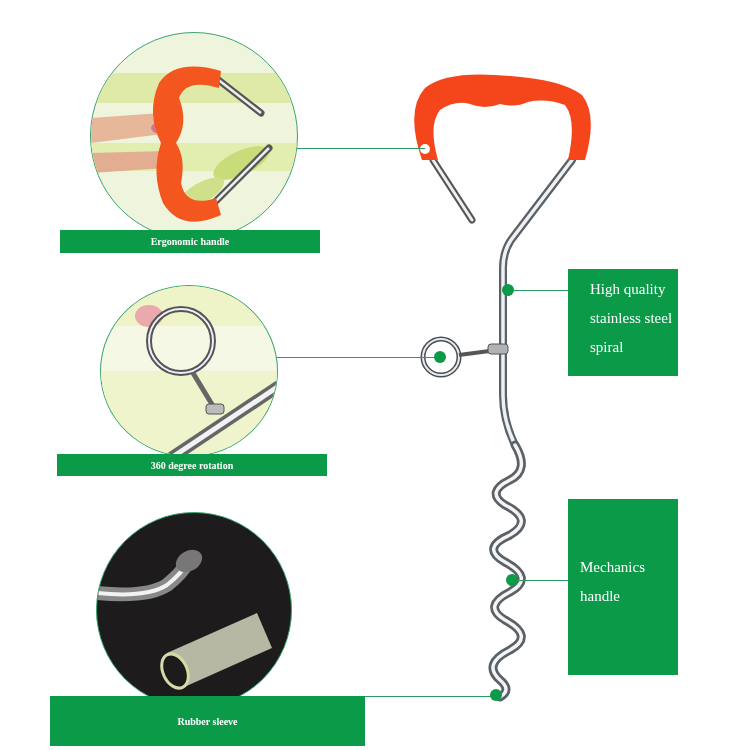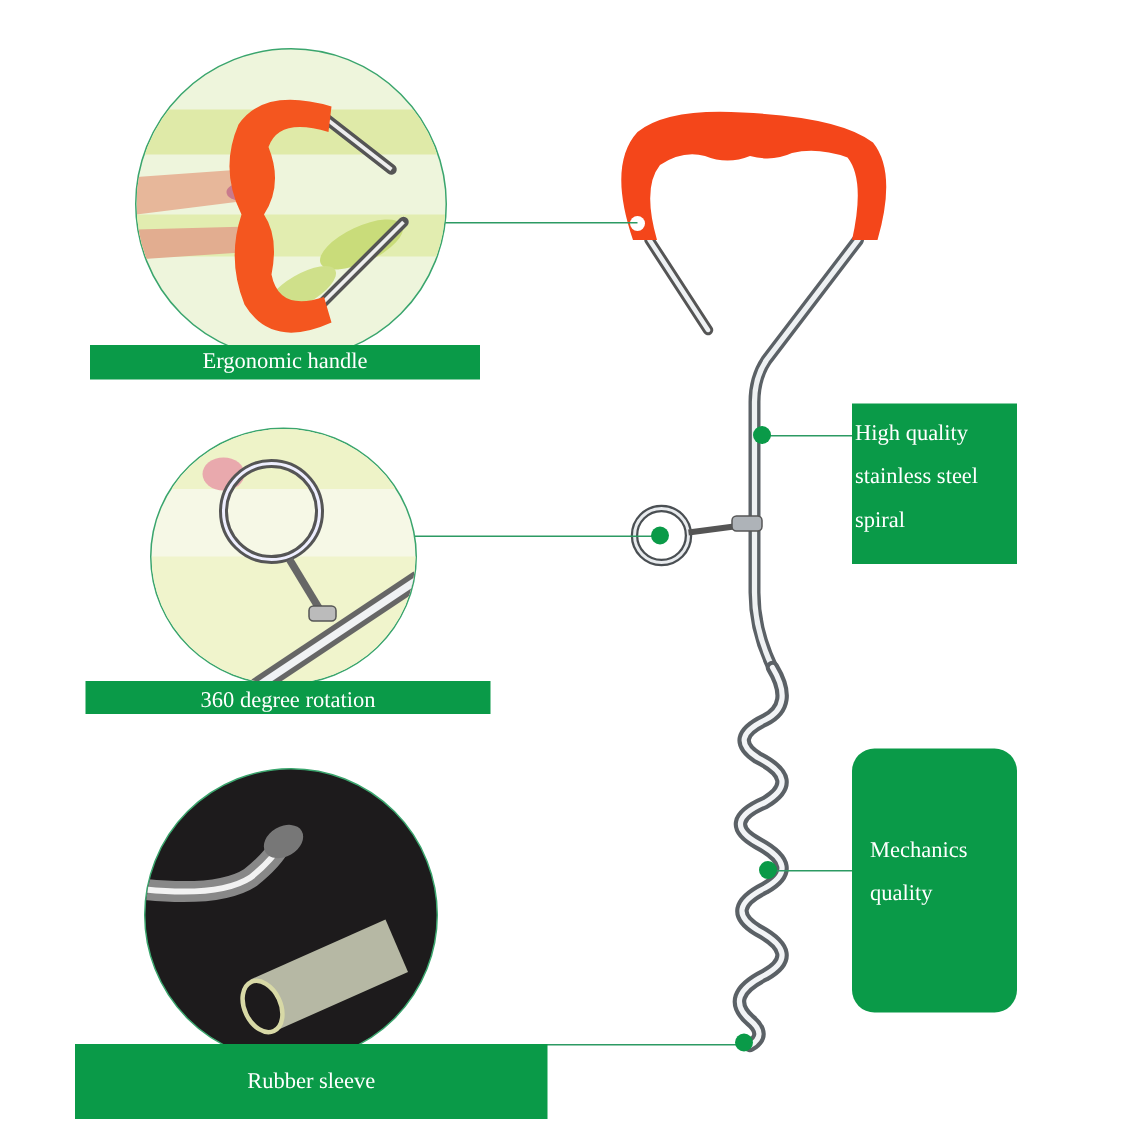--- a/index.html
+++ b/index.html
@@ -1,20 +1,20 @@
 <!DOCTYPE html>
 <html><head>
 <meta charset="utf-8">
 <style>
   html, body { margin:0; padding:0; background:#ffffff; }
   body { width:750px; height:750px; position:relative; overflow:hidden; font-family:"Liberation Serif","DejaVu Serif",serif; }
   .abs { position:absolute; }
   .label-box { position:absolute; background:#0a9a48; color:#ffffff; box-sizing:border-box; }
-  .label-h { display:flex; align-items:center; justify-content:center; font-size:15px; }
-  .label-v { font-size:15px; line-height:29px; padding-left:2px; }
+  .label-h { display:flex; align-items:center; justify-content:center; font-size:10px;font-weight:bold; }
+  .label-v { font-size:15px; line-height:29px; padding-left:22px; }
   .callout-line { position:absolute; height:1px; background:#2c9a63; }
   .dot { position:absolute; width:12px; height:12px; border-radius:50%; background:#0a9a48; }
   .circle { position:absolute; border-radius:50%; border:1.5px solid #3aa56d; overflow:hidden; box-sizing:border-box; }
   svg { display:block; }
 </style>
 </head>
 <body>
 
 <svg class="abs" style="left:0;top:0;" width="750" height="750" viewBox="0 0 750 750">
   <defs>
@@ -80,21 +80,21 @@
     <rect x="0" y="85" width="178" height="87" fill="#f0f4cc"></rect>
     <ellipse cx="48" cy="30" rx="14" ry="11" fill="#e9a9ad"></ellipse>
     <circle cx="80" cy="55" r="32" fill="none" stroke="#555" stroke-width="6"></circle>
     <circle cx="80" cy="55" r="32" fill="none" stroke="#eef" stroke-width="2"></circle>
     <path d="M92 87 L112 120" stroke="#666" stroke-width="5"></path>
     <path d="M70 172 L178 100" stroke="#666" stroke-width="12"></path>
     <path d="M70 172 L178 100" stroke="#f0f2f4" stroke-width="5"></path>
     <rect x="105" y="118" width="18" height="10" rx="3" fill="#bbb" stroke="#555"></rect>
   </svg>
 </div>
-<div class="label-box label-h" style="left:57px;top:454px;width:270px;height:22px;align-items:flex-end;">
+<div class="label-box label-h" style="left:57px;top:454px;width:270px;height:22px;">
   <span>360 degree rotation</span>
 </div>
 
 <div class="circle" style="left:96px;top:512px;width:196px;height:196px;background:#1d1b1c;">
   <svg width="196" height="196" viewBox="0 0 196 196">
     <path d="M0 80 Q50 85 70 72 Q85 60 90 50" stroke="#888" stroke-width="14" fill="none"></path>
     <path d="M0 80 Q50 85 70 72 Q85 60 90 50" stroke="#f2f2f2" stroke-width="4" fill="none"></path>
     <ellipse cx="92" cy="48" rx="14" ry="10" fill="#777" transform="rotate(-30 92 48)"></ellipse>
     <path d="M70 140 L160 100 L175 135 L85 175 Z" fill="#e9edd2" opacity="0.75"></path>
     <ellipse cx="78" cy="158" rx="12" ry="18" fill="#1d1b1c" stroke="#d8d9a6" stroke-width="3" transform="rotate(-25 78 158)"></ellipse>
@@ -103,16 +103,16 @@
 <div class="label-box label-h" style="left:50px;top:696px;width:315px;height:50px;">
   <span>Rubber sleeve</span>
 </div>
 
 <div class="label-box label-v" style="left:568px;top:269px;width:110px;height:107px;padding-top:6px;">
   <div>High quality</div>
   <div>stainless steel</div>
   <div>spiral</div>
 </div>
 
-<div class="label-box label-v" style="left:568px;top:499px;width:110px;height:176px;padding-top:54px;padding-left:12px;border-radius:15px;">
+<div class="label-box label-v" style="left:568px;top:499px;width:110px;height:176px;padding-top:54px;padding-left:12px;">
   <div>Mechanics</div>
-  <div>quality</div>
+  <div>handle</div>
 </div>
 
 </body></html>

